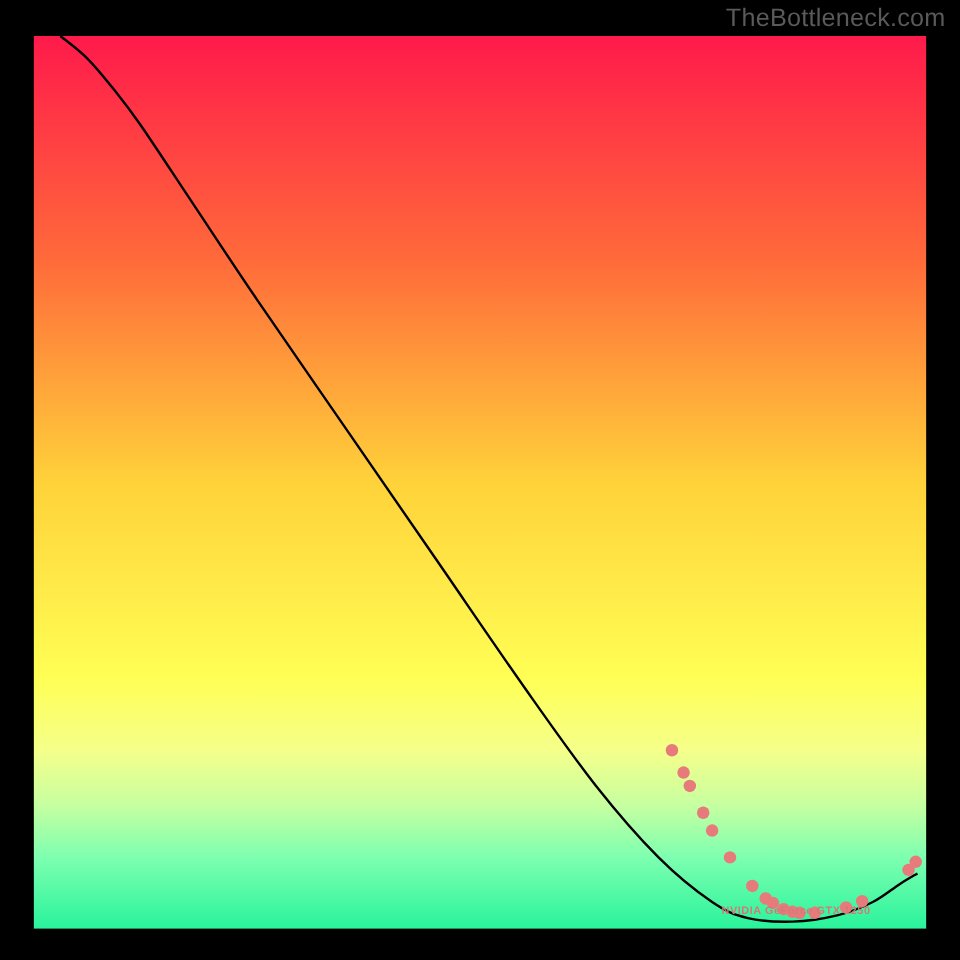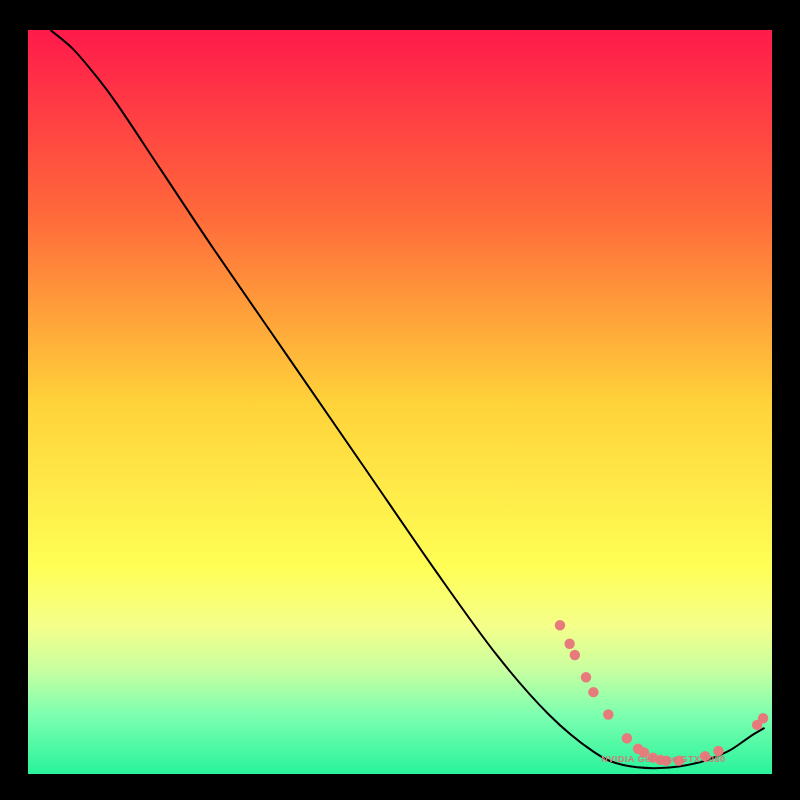--- a/index.html
+++ b/index.html
@@ -45,20 +45,21 @@
     letter-spacing: 0.5px;
     white-space: nowrap;
     z-index: 6;
   }
 </style>
 </head>
 <body>
 
 <div class="frame">
 
+  <div class="watermark">TheBottleneck.com</div>
 
   <div class="plot">
     <svg id="chart-svg" width="744" height="744" viewBox="0 0 744 744">
       <defs>
         <linearGradient id="bg-grad" x1="0" y1="0" x2="0" y2="1">
             <stop offset="0%" stop-color="#ff1a4b"></stop>
             <stop offset="25%" stop-color="#ff6a3a"></stop>
             <stop offset="50%" stop-color="#ffd23a"></stop>
             <stop offset="72%" stop-color="#ffff55"></stop>
             <stop offset="80%" stop-color="#f5ff8a"></stop>
@@ -84,15 +85,15 @@
           <circle cx="638.352" cy="730.608" r="5.2" fill="#e77b7b"></circle>
           <circle cx="651" cy="730.608" r="5.2" fill="#e77b7b"></circle>
           <circle cx="677.0400000000001" cy="726.144" r="5.2" fill="#e77b7b"></circle>
           <circle cx="690.4319999999999" cy="720.936" r="5.2" fill="#e77b7b"></circle>
           <circle cx="729.12" cy="694.896" r="5.2" fill="#e77b7b"></circle>
           <circle cx="735.072" cy="688.2" r="5.2" fill="#e77b7b"></circle>
         </g>
     </svg>
   </div>
 
-  <div id="annotation" class="annotation" style="left: 601.24px; top: 754.12px;">NVIDIA GeForce GTX 1080</div>
+  <div id="annotation" class="annotation" style="left: 601.24px; top: 754.12px;">NVIDIA GeForce GTX 1250</div>
 
 </div>
 
 </body></html>

